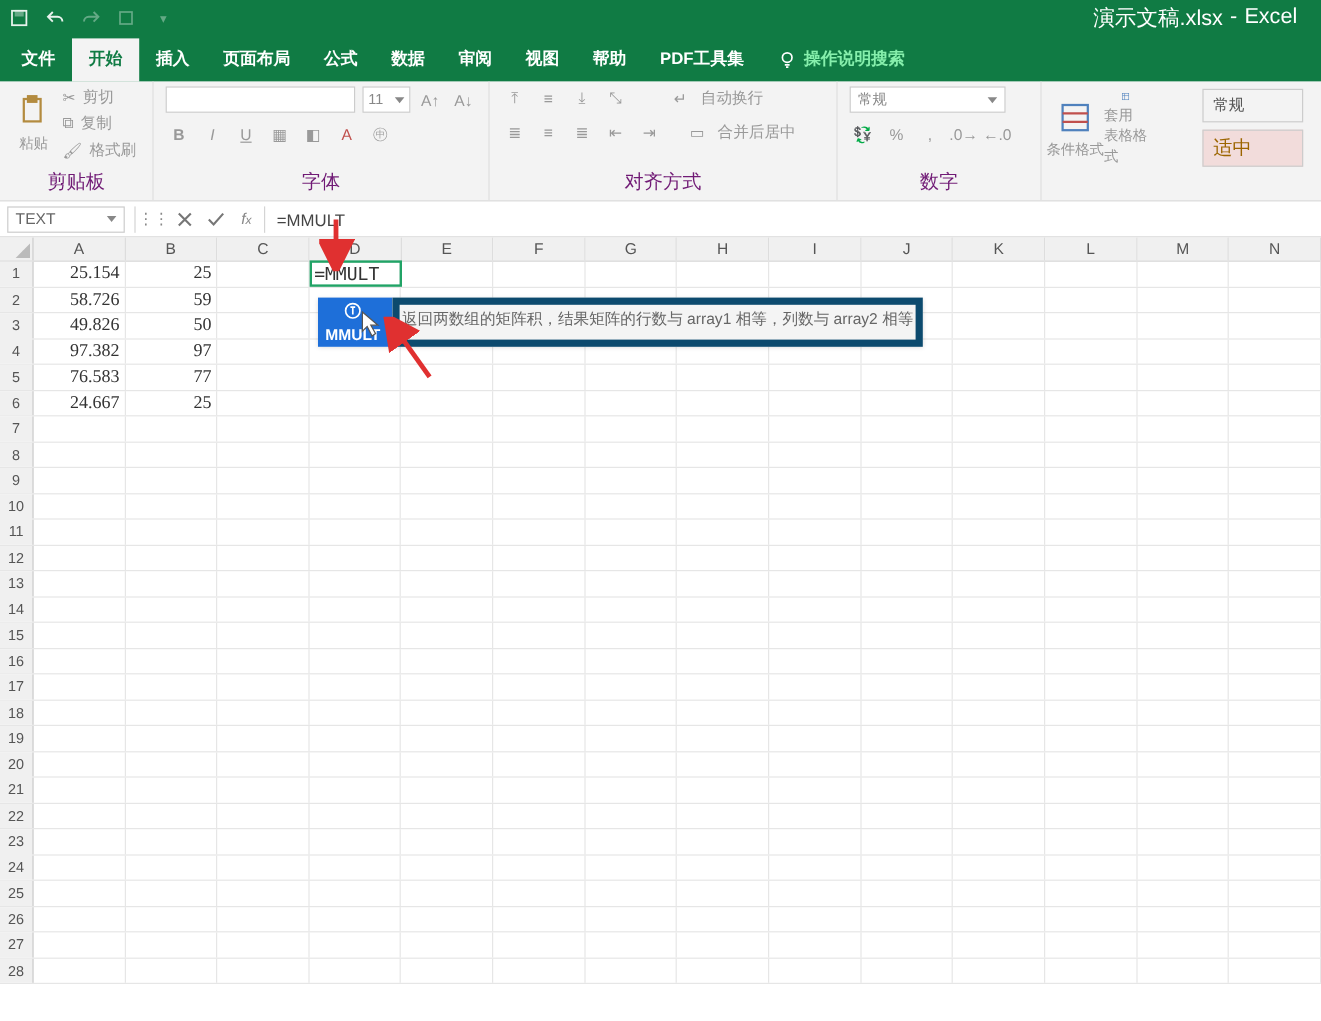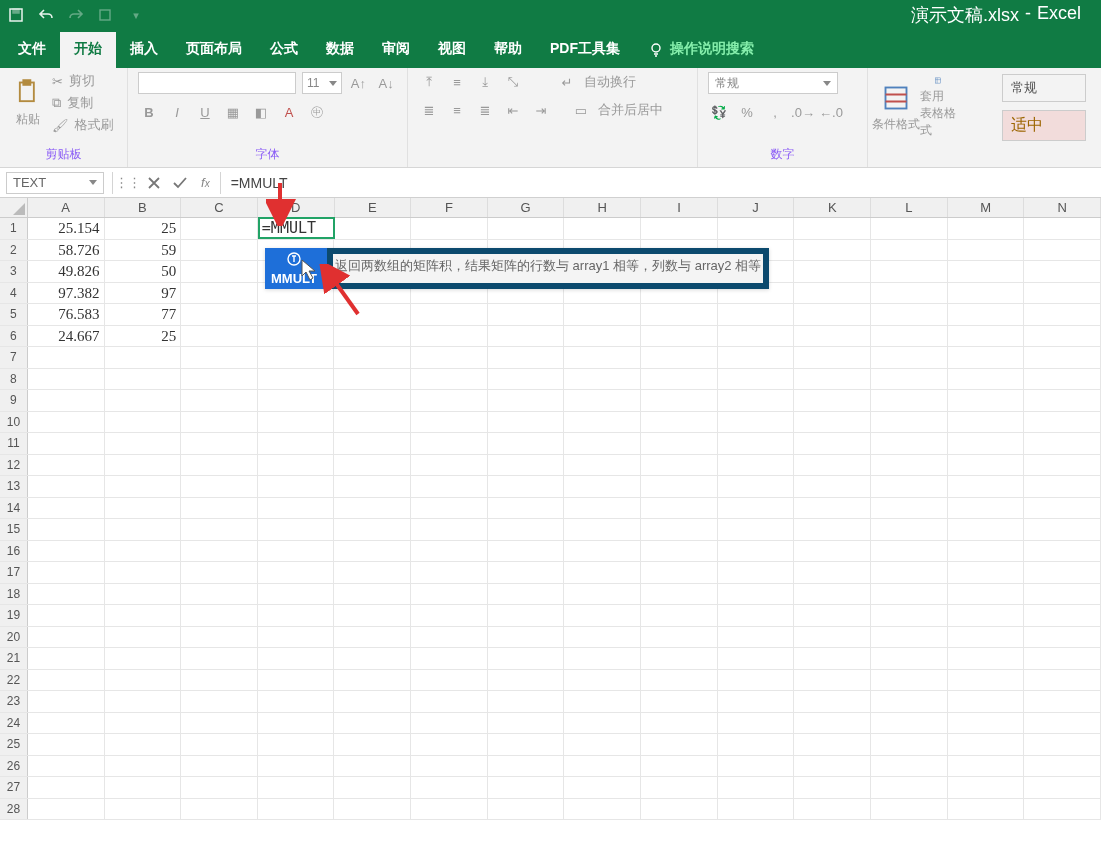--- a/index.html
+++ b/index.html
@@ -15,21 +15,21 @@
   
   .ribbon-tabs { height: 38px; background: #107b44; display: flex; align-items: flex-end; padding-left: 4px; gap: 0; }
   .rtab { padding: 8px 14px 10px; color: #fff; font-size: 14px; cursor: pointer; font-weight: bold; }
   .rtab.active { background: #f3f3f3; color: #107b44; }
   .rtab.help { display: flex; align-items: center; gap: 6px; color: #86efac; }
   .bulb { width: 16px; height: 16px; }
 
   
   .ribbon { height: 100px; background: #f3f3f3; border-bottom: 1px solid #d6d6d6; display: flex; }
   .rgroup { border-right: 1px solid #e0e0e0; padding: 4px 10px 2px; display: flex; flex-direction: column; justify-content: space-between; }
-  .rgroup-label { font-size: 12px; color: #8b5cf6; text-align: center; padding-bottom: 2px; position: relative; }
+  .rgroup-label { font-size: 16px; color: #701a75; text-align: center; padding-bottom: 2px; position: relative; }
   .rrow { display: flex; align-items: center; gap: 6px; color: #999; }
   .rcol { display: flex; flex-direction: column; gap: 4px; }
   .btn-s { width: 22px; height: 20px; border: 1px solid transparent; display: flex; align-items: center; justify-content: center; color: #999; }
   .fontbox { width: 160px; height: 22px; border: 1px solid #ccc; background: #fff; }
   .sizebox { width: 40px; height: 22px; border: 1px solid #ccc; background: #fff; display: flex; align-items: center; padding: 0 4px; font-size: 12px; color: #888; justify-content: space-between; }
   .big-btn { width: 36px; height: 62px; display: flex; flex-direction: column; align-items: center; justify-content: center; gap: 4px; color: #999; font-size: 12px; }
   .big-btn svg { width: 28px; height: 28px; }
   .drop { width: 130px; height: 22px; border: 1px solid #ccc; background: #fff; display: flex; align-items: center; padding: 0 6px; font-size: 12px; color: #888; justify-content: space-between; }
 
   
@@ -188,20 +188,21 @@
         <span class="btn-s">≣</span>
         <span class="btn-s">≡</span>
         <span class="btn-s">≣</span>
         <span class="btn-s">⇤</span>
         <span class="btn-s">⇥</span>
         <div style="width:6px"></div>
         <span class="btn-s">▭</span>
         <span>合并后居中</span>
       </div>
     </div>
+    <div class="rgroup-label">对齐方式</div>
   </div>
 
   <div class="rgroup" style="width:170px">
     <div class="rcol" style="gap:8px">
       <div class="drop">
           <span>常规</span>
           <span class="tri"></span>
         </div>
       <div class="rrow">
         <span class="btn-s">💱</span>

